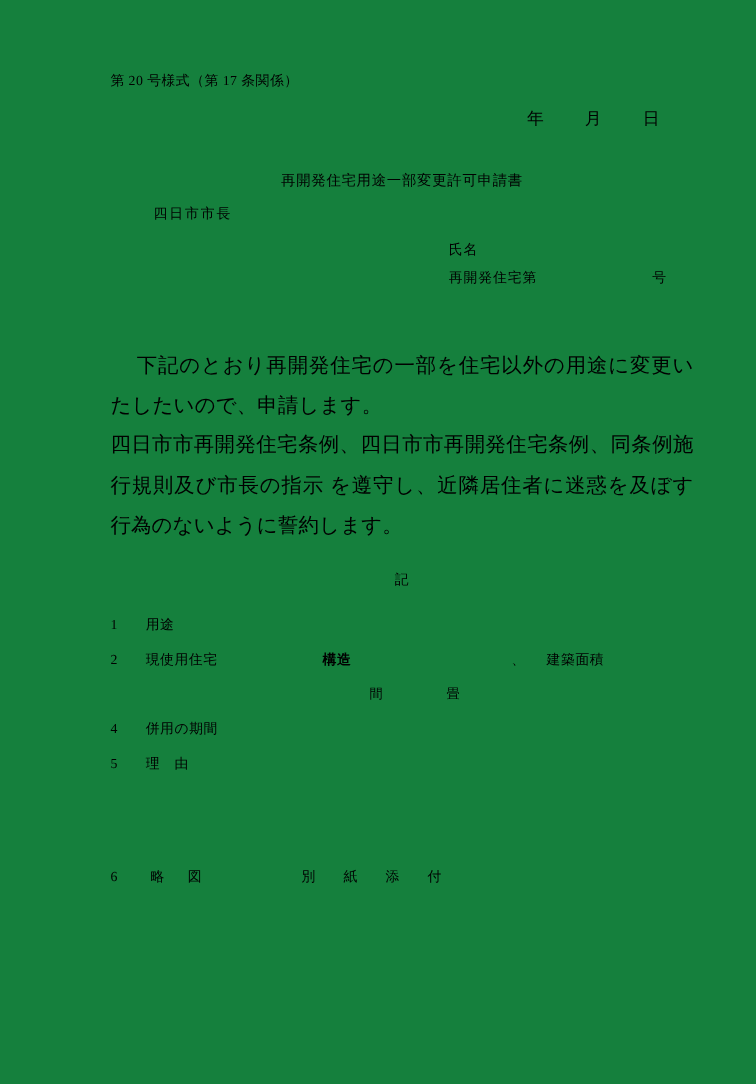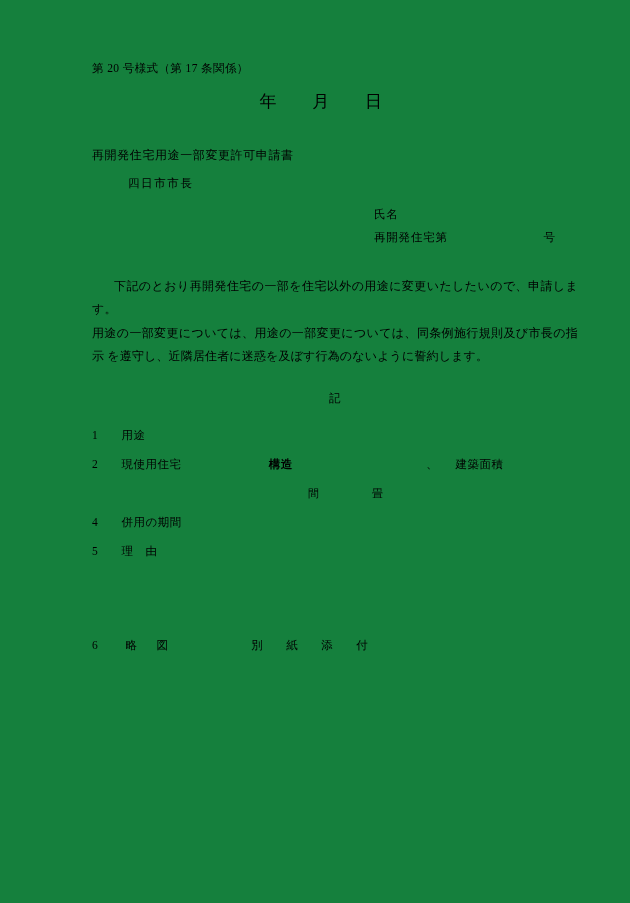--- a/index.html
+++ b/index.html
@@ -25,34 +25,35 @@
     top: 60px;
     width: 486px;
   }
   .form-no {
     font-size: 11.5px;
     letter-spacing: 0.4px;
     line-height: 1.4;
   }
   .date-line {
     margin-top: 14px;
-    text-align: center;
-    font-size: 17px;
+    text-align: right;
+    font-size: 14px;
     letter-spacing: 0.4px;
     padding-right: 28px;
   }
   .date-line span {
     display: inline-block;
   }
   .date-gap {
     width: 26px;
     display: inline-block;
   }
   .title {
     margin-top: 34px;
+    text-align: center;
     font-size: 12px;
     letter-spacing: 0.6px;
   }
   .addressee {
     margin-top: 12px;
     margin-left: 36px;
     font-size: 11.5px;
     letter-spacing: 1.6px;
   }
   .applicant {
@@ -68,22 +69,22 @@
   }
   .applicant .lbl {
     display: inline-block;
     letter-spacing: 0.8px;
   }
   .applicant .unit {
     display: inline-block;
     margin-left: 92px;
   }
   .body-text {
-    margin-top: 26px;
-    font-size: 12px;
+    margin-top: 44px;
+    font-size: 17px;
     line-height: 1.95;
     letter-spacing: 0.15px;
     text-align: justify;
   }
   .body-text .indent {
     display: block;
     text-indent: 22px;
   }
   .ki {
     margin-top: 22px;
@@ -189,21 +190,21 @@
         <span class="lbl">氏名</span>
       </span>
       <span class="row">
         <span class="lbl">再開発住宅第</span>
         <span class="unit">号</span>
       </span>
     </div>
 
     <div class="body-text">
       <span class="indent">下記のとおり再開発住宅の一部を住宅以外の用途に変更いたしたいので、申請します。</span>
-      <span>用途の一部変更については、用途の一部変更については、同条例施行規則及び市長の指示</span>
+      <span>四日市市再開発住宅条例、四日市市再開発住宅条例、同条例施行規則及び市長の指示</span>
       <span>を遵守し、近隣居住者に迷惑を及ぼす行為のないように誓約します。</span>
     </div>
 
     <div class="ki">記</div>
 
     <div class="items">
 
       <div class="item">
         <span class="num">1</span>
         <span class="lab">用途</span>

